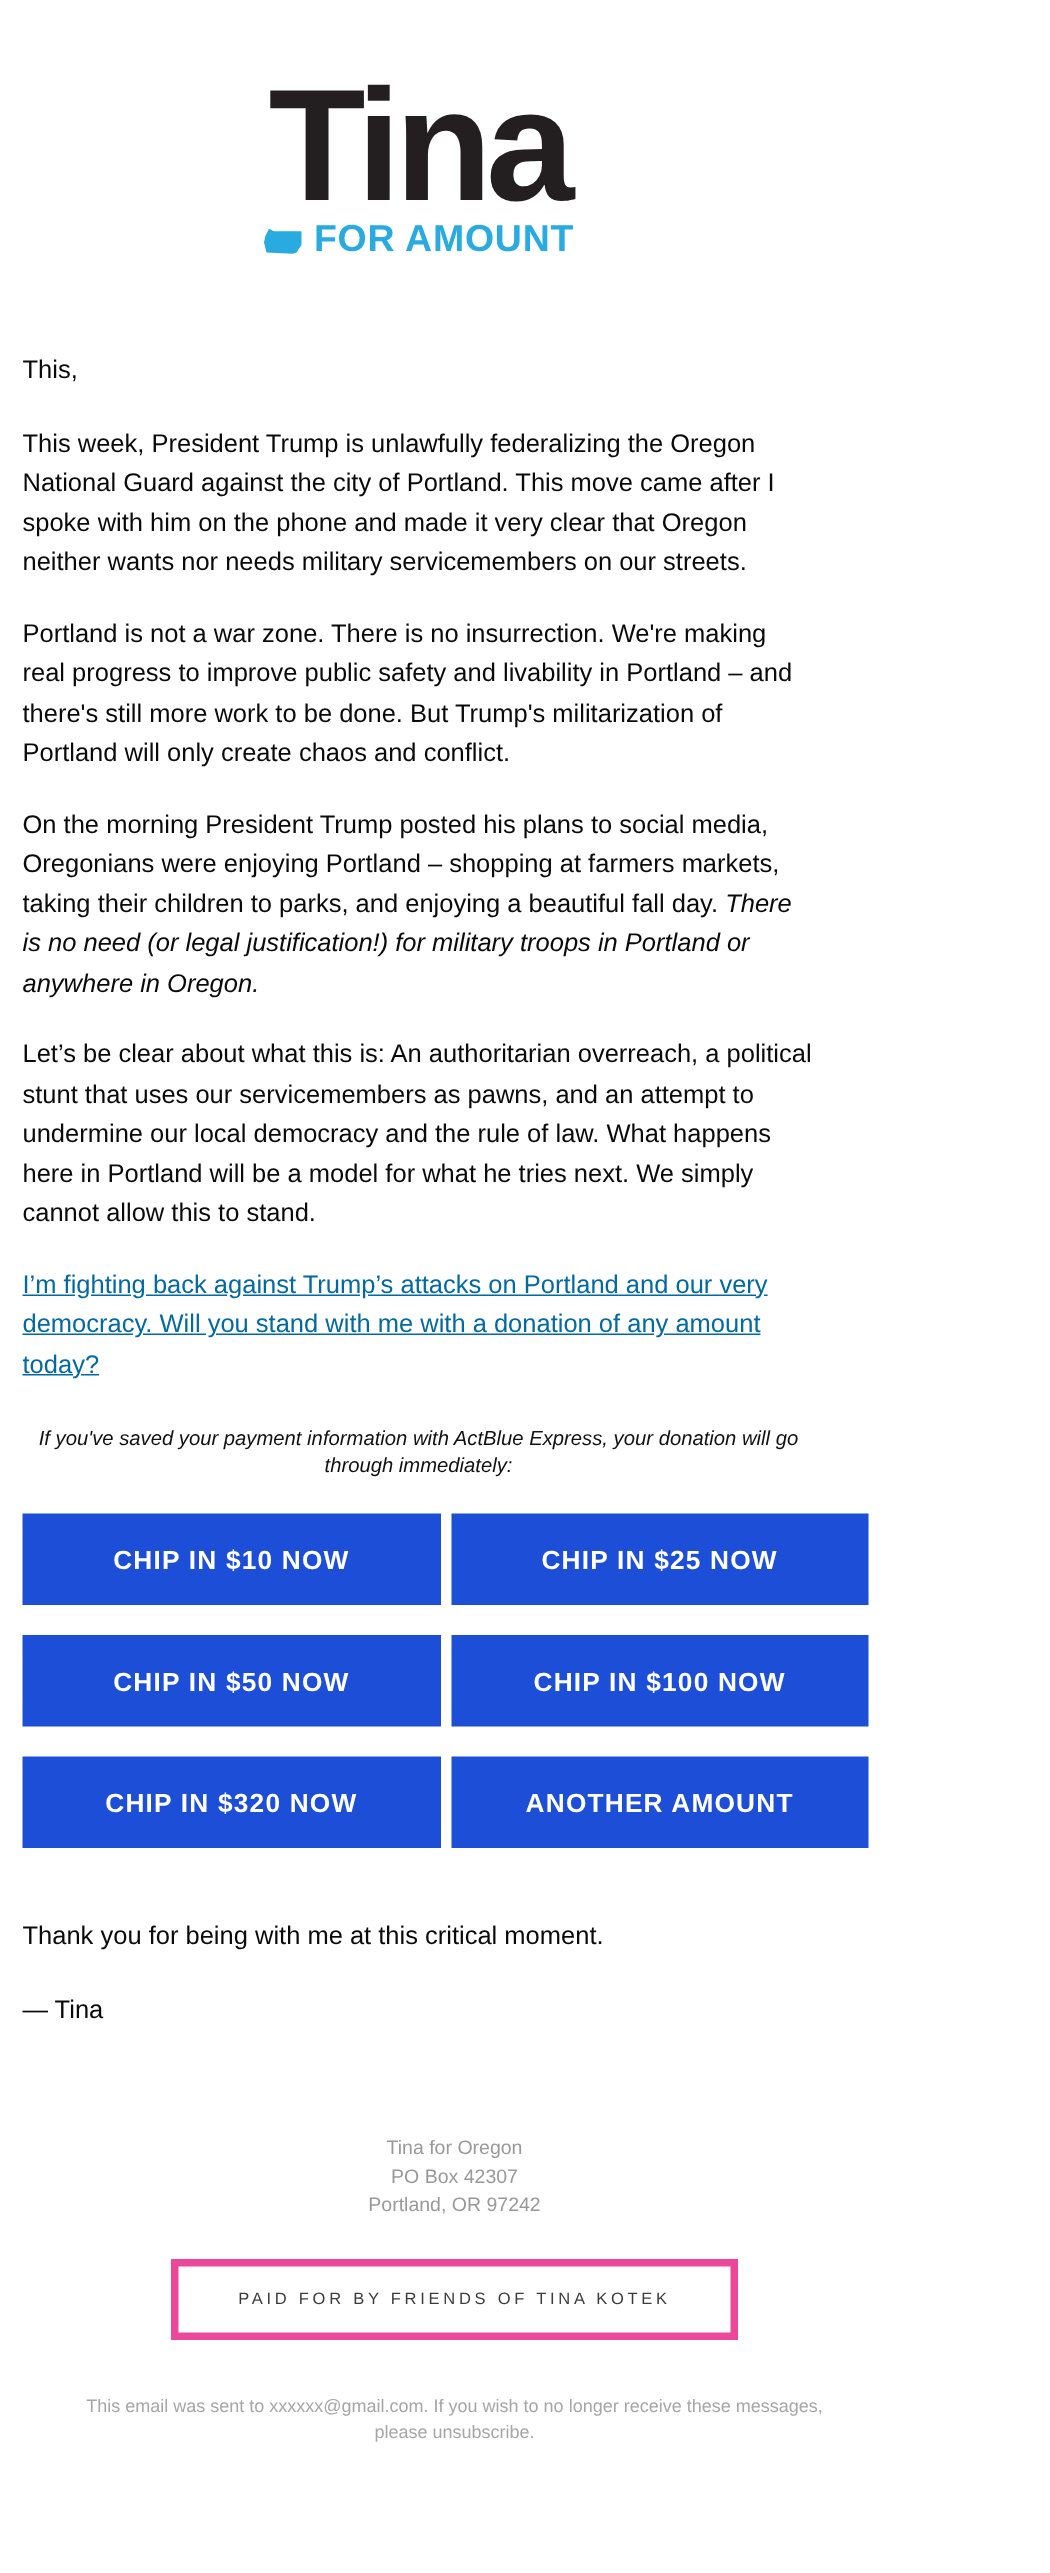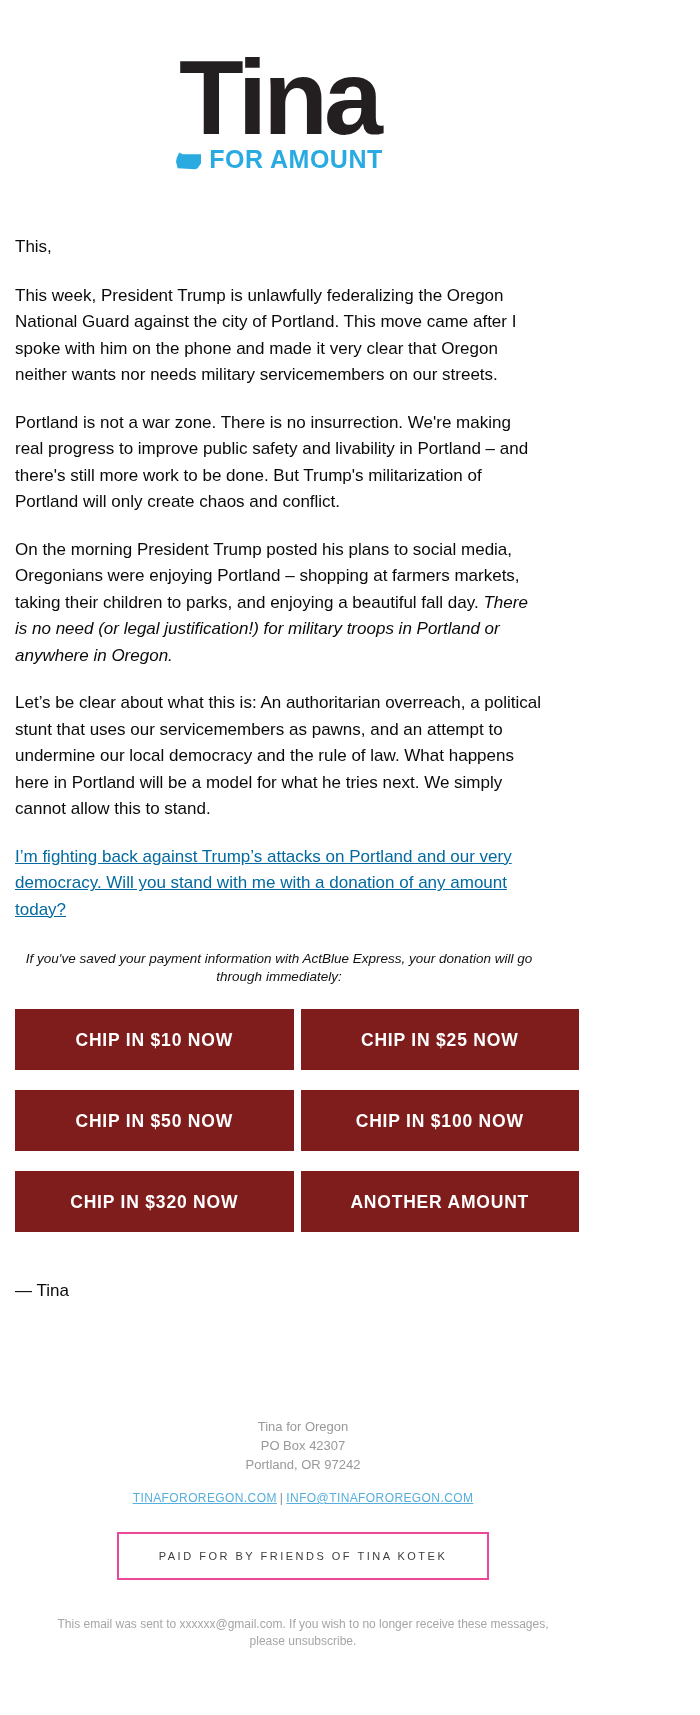--- a/index.html
+++ b/index.html
@@ -73,21 +73,21 @@
   
   .btn-grid {
     width: 564px;
     margin: 23px auto 0 auto;
     display: grid;
     grid-template-columns: 1fr 1fr;
     column-gap: 7px;
     row-gap: 20px;
   }
   .chip-btn {
-    background: #7f1d1d;
+    background: #1d4ed8;
     height: 61px;
     display: flex;
     align-items: center;
     justify-content: center;
     color: #ffffff;
     font-weight: 700;
     font-size: 17.5px;
     letter-spacing: 0.8px;
     cursor: pointer;
     border: none;
@@ -97,21 +97,21 @@
   .closing-block {
     margin-top: 46px;
     padding: 0 15px;
     font-size: 17px;
     line-height: 26.5px;
   }
   .closing-block p { margin: 0 0 22px 0; }
 
   
   .footer {
-    margin-top: 112px;
+    margin-top: 69px;
     text-align: center;
     padding-left: 48px;
   }
   .footer-address {
     color: #999999;
     font-size: 13px;
     line-height: 19px;
   }
   .footer-links {
     margin-top: 17px;
@@ -121,21 +121,21 @@
   .footer-links a {
     color: #56aedd;
     text-decoration: underline;
     cursor: pointer;
   }
   .footer-links .sep { color: #888888; margin: 0 3px; }
 
   .paid-box {
     margin: 27px auto 0 auto;
     width: 340px;
-    border: 2px solid #ec4899;
+    border: 5px solid #ec4899;
     padding: 16px 14px;
     text-align: center;
     font-size: 11px;
     letter-spacing: 2.5px;
     color: #3c3c3c;
   }
 
   .sent-note {
     margin-top: 36px;
     text-align: center;
@@ -175,33 +175,31 @@
       <div class="chip-btn">CHIP IN $10 NOW</div>
       <div class="chip-btn">CHIP IN $25 NOW</div>
       <div class="chip-btn">CHIP IN $50 NOW</div>
       <div class="chip-btn">CHIP IN $100 NOW</div>
       <div class="chip-btn">CHIP IN $320 NOW</div>
       <div class="chip-btn">ANOTHER AMOUNT</div>
     </div>
   </div>
 
   <div class="closing-block">
+    <p>Thank you for being with me at this critical moment.</p>
     <p>— Tina</p>
   </div>
 
   <div class="footer">
     <div class="footer-address">
       <div>Tina for Oregon</div>
       <div>PO Box 42307</div>
       <div>Portland, OR 97242</div>
     </div>
 
-    <div class="footer-links">
-      <a>TINAFOROREGON.COM</a><span class="sep">|</span><a>INFO@TINAFOROREGON.COM</a>
-    </div>
 
     <div class="paid-box">PAID FOR BY FRIENDS OF TINA KOTEK</div>
 
     <div class="sent-note">
       <span>This email was sent to xxxxxx@gmail.com. If you wish to no longer receive these messages, please </span><span>unsubscribe</span><span>.</span>
     </div>
   </div>
 
 </div>
 

